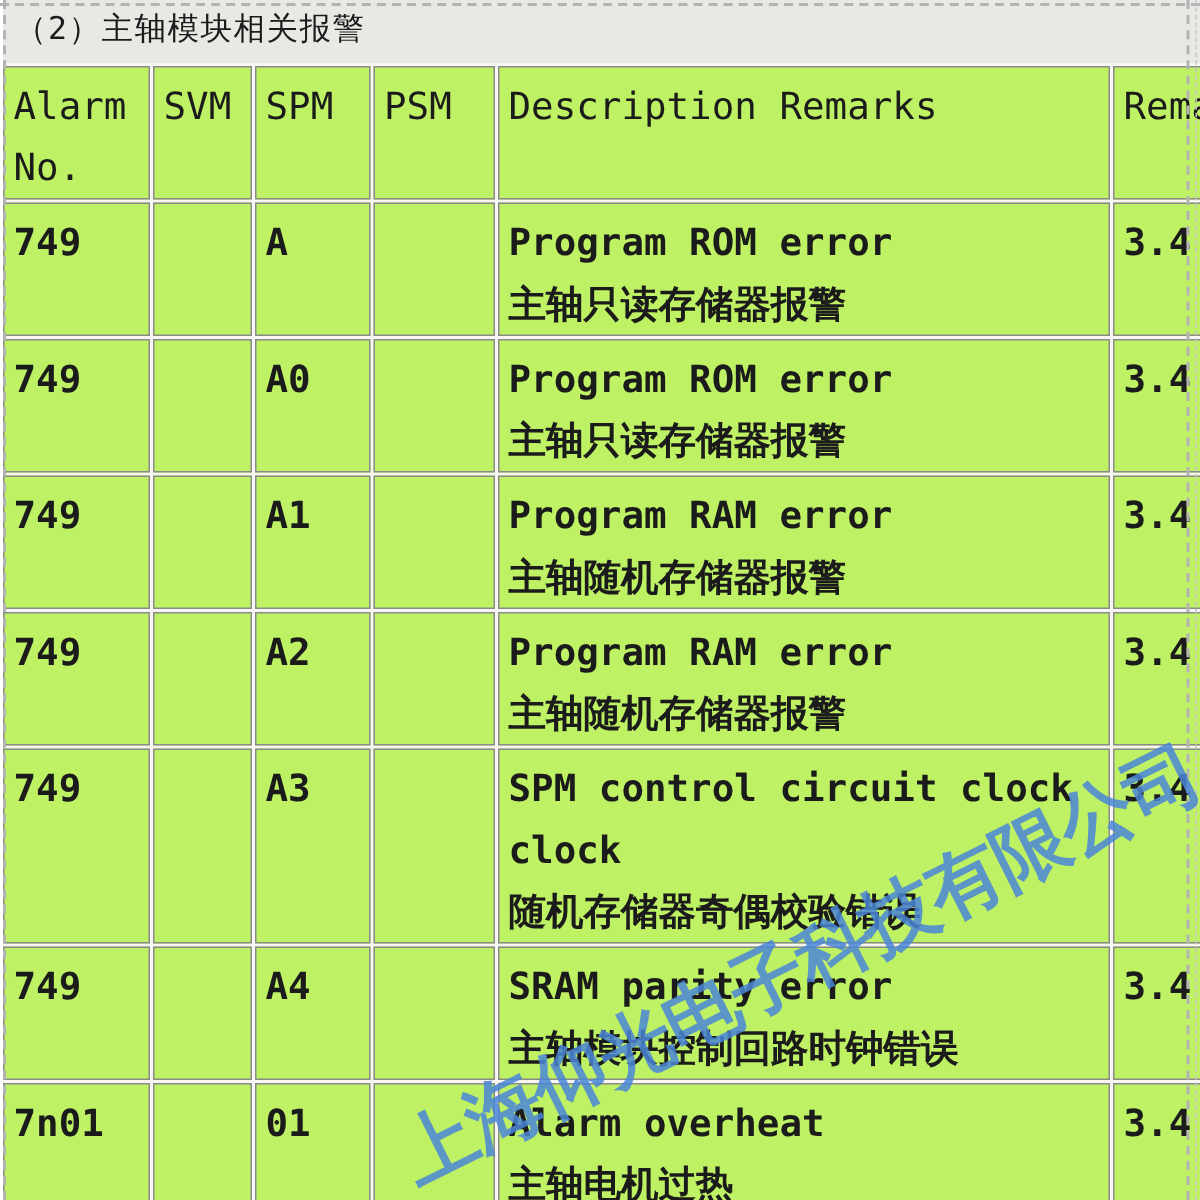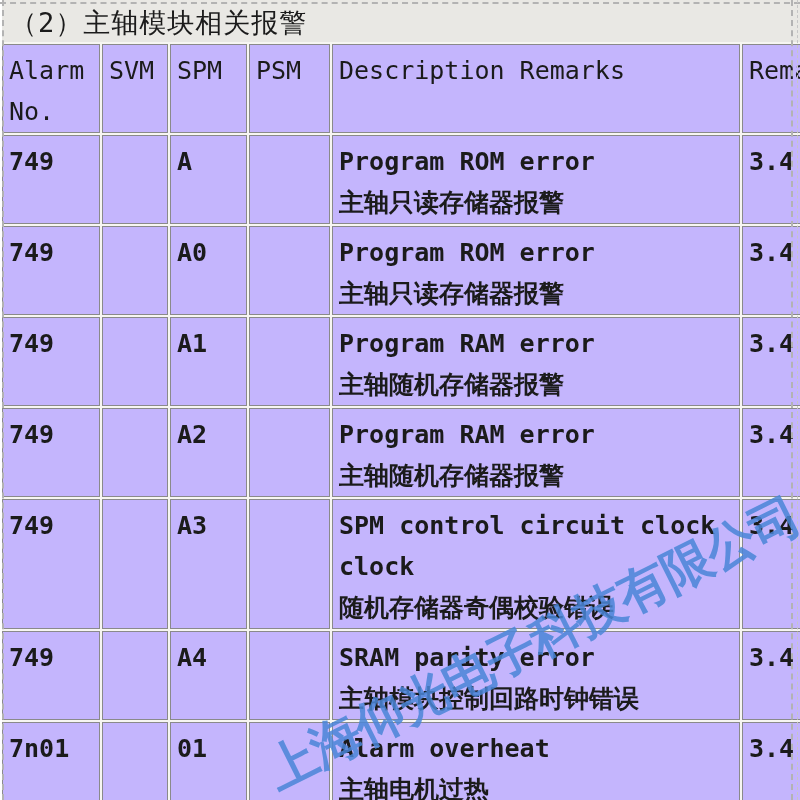--- a/index.html
+++ b/index.html
@@ -14,36 +14,36 @@
   .edge { position: absolute; z-index: 5; pointer-events: none; }
   .edge-top    { left: 0; top: 2px; width: 800px; border-top: 2px dashed #b3b3b3; }
   .edge-left   { left: 2px; top: 0; height: 800px; border-left: 2px dashed #b3b3b3; }
   .edge-right  { left: 791px; top: 0; height: 800px; border-left: 2px dashed #b3b3b3; }
   .edge-right2 { left: 797px; top: 0; height: 800px; border-left: 1px dashed #c6c6c6; }
   .edge-white-left { left: 0; top: 0; width: 2px; height: 800px; background: #ffffff; }
 
   .page-title {
     position: absolute;
     left: 10px; top: 5px;
-    font-size: 27px;
+    font-size: 21px;
     letter-spacing: 1px;
     white-space: nowrap;
     z-index: 2;
   }
 
   .tbl-wrap { position: absolute; left: 0; top: 42px; z-index: 1; }
   table.alarm {
     table-layout: fixed;
     width: 854px;
     border-collapse: separate;
     border-spacing: 2px;
     background: #f7f6f2;
   }
   table.alarm td, table.alarm th {
-    background: #c4b5fd;
+    background: #bef264;
     border: 1px solid #8a8a8a;
     vertical-align: top;
     text-align: left;
     padding: 5px 2px 0 6px;
     font-size: 25px;
     font-weight: normal;
     line-height: 41px;
     overflow: visible;
   }
   col.c-alarm { width: 98px; }

